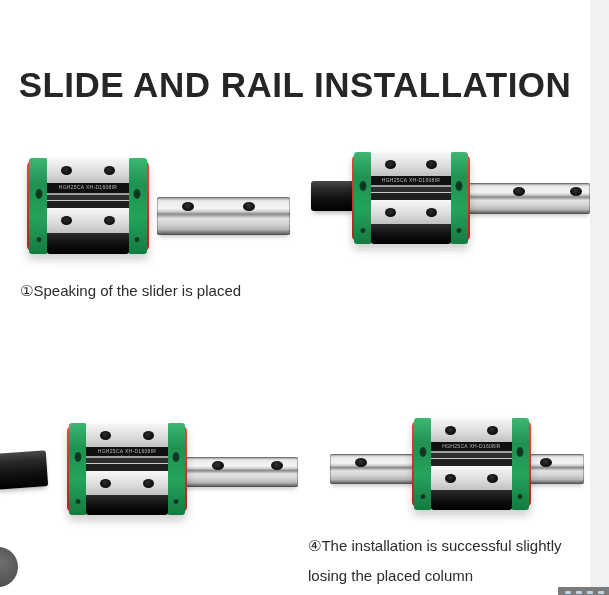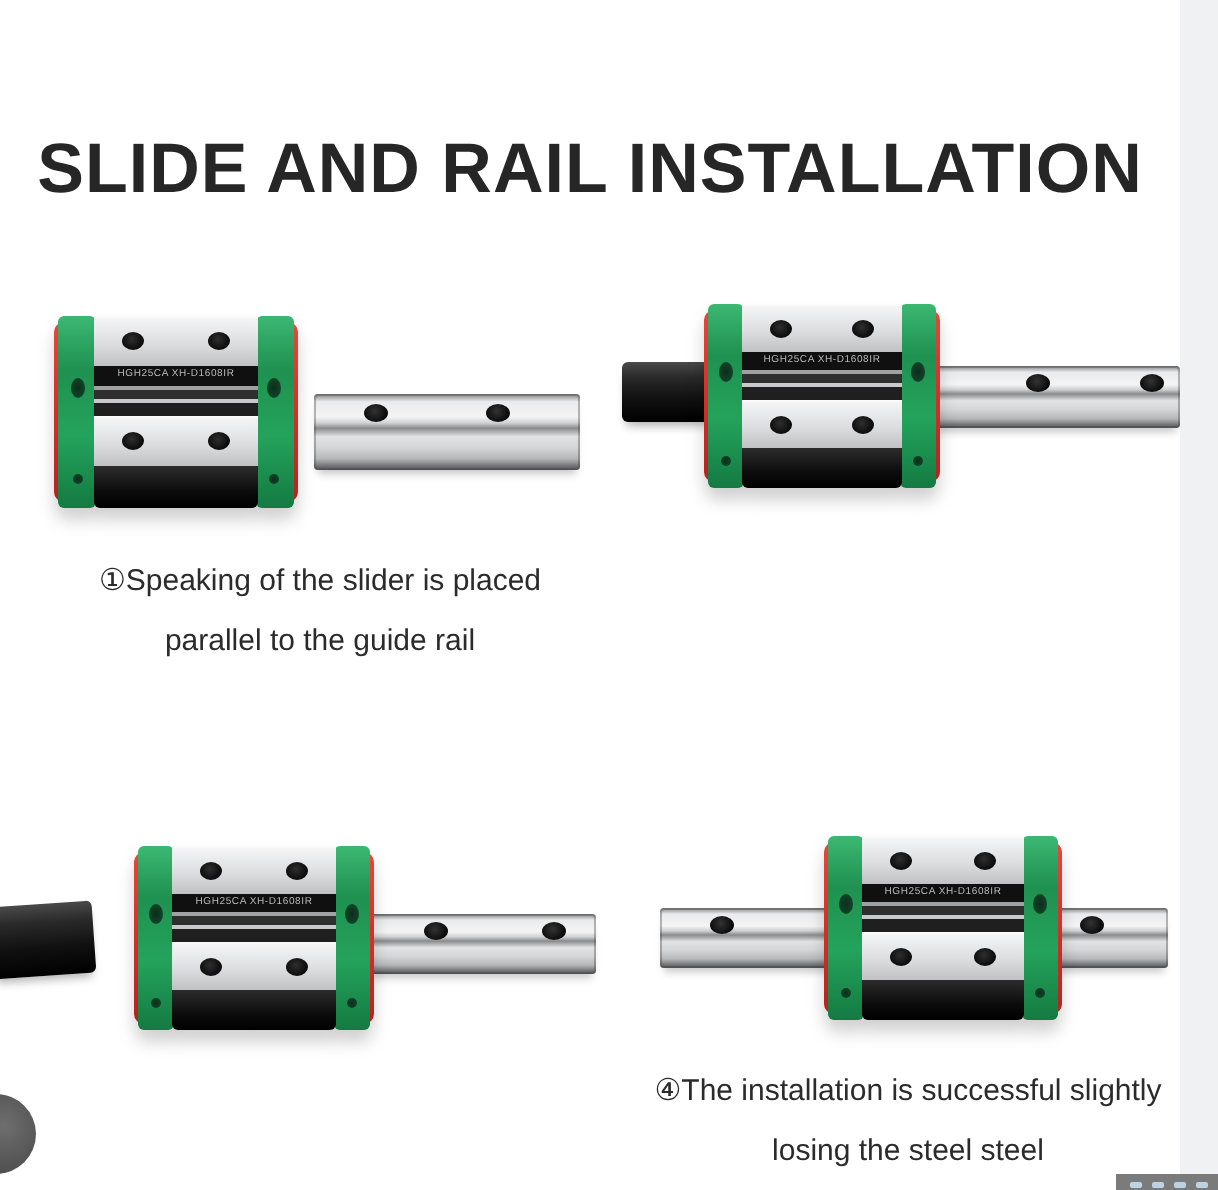--- a/index.html
+++ b/index.html
@@ -11,21 +11,21 @@
   .right-strip{position:absolute;left:590px;top:0;width:19px;height:588px;background:#f0f1f2;}
   .corner-badge{position:absolute;left:558px;top:587px;width:51px;height:8px;background:#7b7b7b;
     display:flex;align-items:flex-end;gap:5px;padding:0 0 1px 7px;box-sizing:border-box;}
   .corner-badge i{display:block;width:6px;height:3px;background:#bdd2e2;border-radius:1px;}
   .edge-circle{position:absolute;left:-22px;top:547px;width:40px;height:40px;border-radius:50%;
     background:radial-gradient(circle at 60% 40%,#6e6e6e,#4f4f4f 70%);}
   
   .title{position:absolute;left:0;top:42px;width:590px;text-align:center;
     font-size:35px;font-weight:bold;color:#262626;letter-spacing:0.5px;line-height:40px;}
   
-  .caption{position:absolute;text-align:center;font-size:15px;color:#2b2b2b;line-height:30px;}
+  .caption{position:absolute;text-align:left;font-size:15px;color:#2b2b2b;line-height:30px;}
   .cap1{left:20px;top:276px;width:280px;}
   .cap2{left:308px;top:276px;width:292px;}
   .cap3{left:0px;top:541px;width:278px;}
   .cap4{left:308px;top:531px;width:292px;}
   
   .sblock{position:absolute;filter:drop-shadow(0 6px 4px rgba(0,0,0,0.18));}
   .sb-red{position:absolute;left:0;right:0;top:3%;bottom:3%;border-radius:5px;
     background:linear-gradient(180deg,#e24a3c 0%,#d6342c 40%,#b3241f 100%);}
   .sb-green{position:absolute;top:0;bottom:0;width:15%;border-radius:3px;
     background:linear-gradient(180deg,#3cb873 0%,#1f9150 28%,#24a35c 62%,#147a41 100%);}
@@ -188,25 +188,24 @@
       <div class="sb-plate">
           <i class="hole"></i>
           <i class="hole"></i>
         </div>
       <div class="sb-base"></div>
     </div>
   </div>
 
   <div class="caption cap1">
     <div>①Speaking of the slider is placed</div>
-    <div>parallel to the guide rail</div>
   </div>
   <div class="caption cap4">
     <div>④The installation is successful slightly</div>
-    <div>losing the steel steel</div>
+    <div>losing the placed column</div>
   </div>
 
   <div class="right-strip"></div>
   <div class="edge-circle"></div>
   <div class="corner-badge">
     <i></i>
     <i></i>
     <i></i>
     <i></i>
   </div>

